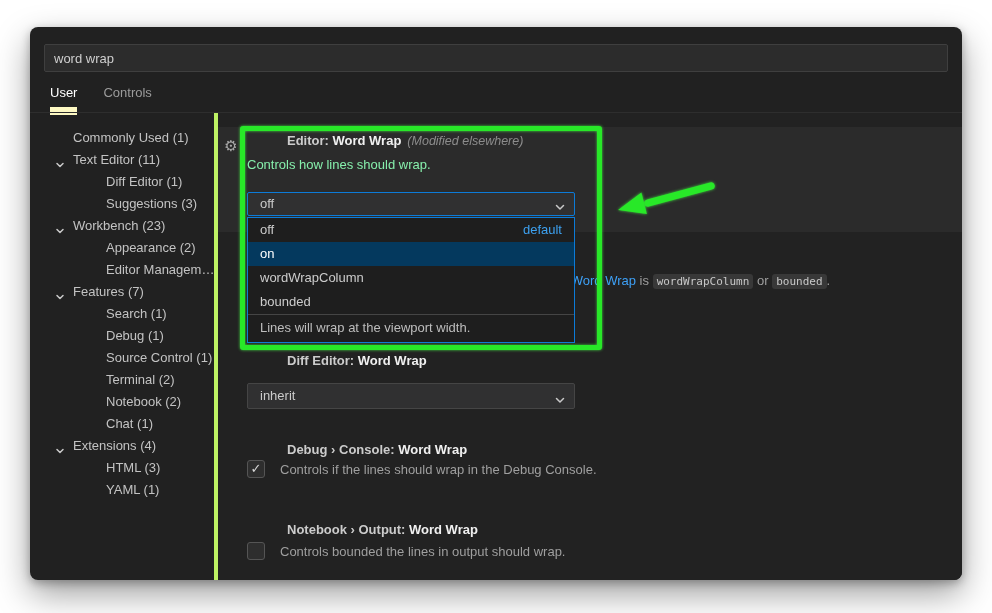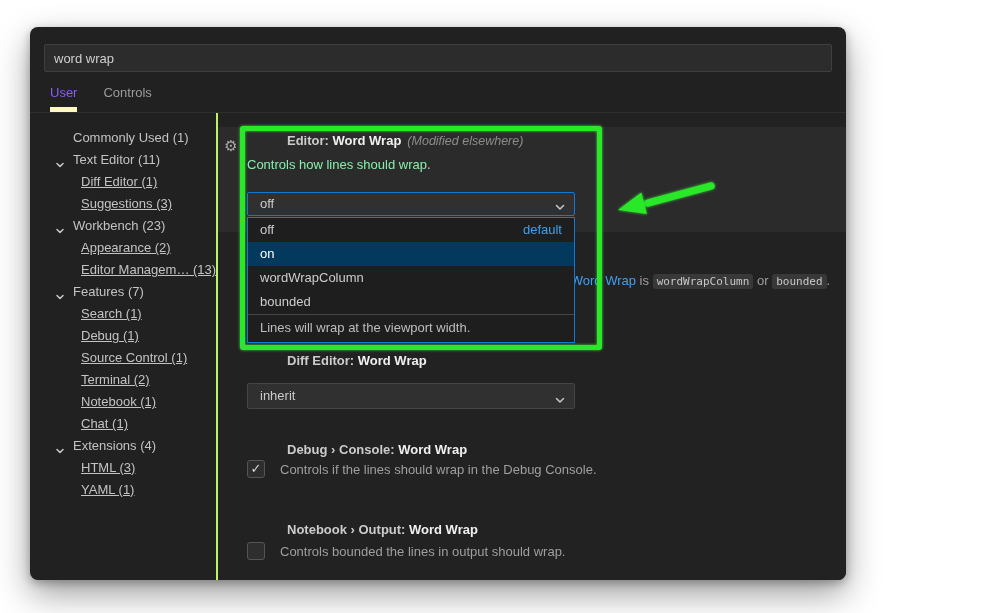--- a/index.html
+++ b/index.html
@@ -3,47 +3,47 @@
 <meta charset="utf-8">
 <style>
   html,body{margin:0;padding:0;}
   body{
     width:992px;height:613px;position:relative;overflow:hidden;
     background:#ffffff;
     font-family:"Liberation Sans",sans-serif;
     -webkit-font-smoothing:antialiased;
   }
   .window{
-    position:absolute;left:30px;top:27px;width:816px;height:553px;
+    position:absolute;left:30px;top:27px;width:932px;height:553px;
     background:#212121;border-radius:8px;
     box-shadow:0 14px 34px rgba(0,0,0,.38),0 3px 10px rgba(0,0,0,.28);
     overflow:hidden;
   }
   
   .search-row{position:absolute;left:14px;top:17px;right:14px;height:28px;}
   .search-row input{
     width:100%;height:28px;box-sizing:border-box;
     background:#2c2c2c;border:1px solid #3f3f3f;border-radius:2px;
     color:#cfcfcf;font-size:13px;padding:0 9px;outline:none;
     font-family:"Liberation Sans",sans-serif;
   }
   
   .tabs{position:absolute;left:20px;top:58px;display:flex;gap:26px;}
   .tab{font-size:13px;color:#9c9c9c;padding-bottom:7px;cursor:pointer;}
-  .tab.active{color:#8b5cf6;border-bottom:5px solid #fef9c3;}
+  .tab.active{color:#ffffff;border-bottom:8px solid #fef9c3;}
   .tabs-divider{position:absolute;left:0;right:0;top:85px;height:1px;background:#2e2e2e;}
   
   .content{position:absolute;left:0;right:0;top:86px;bottom:0;display:flex;}
-  .sidebar{width:188px;box-sizing:border-box;border-right:2px solid #bef264;padding-top:14px;}
+  .sidebar{width:188px;box-sizing:border-box;border-right:4px solid #bef264;padding-top:14px;}
   .tree-item{
     height:22px;line-height:22px;font-size:13px;color:#c3c3c3;
     position:relative;white-space:nowrap;cursor:pointer;
   }
   .tree-item.lvl1{padding-left:43px;}
-  .tree-item.lvl2{padding-left:51px;text-decoration:underline;}
+  .tree-item.lvl2{padding-left:76px;}
   .tchev{position:absolute;left:25px;top:6px;width:10px;height:10px;}
   .main{flex:1;position:relative;background:#222222;overflow:hidden;}
   .row-highlight{position:absolute;left:0;right:0;top:14px;height:105px;background:#2b2b2b;}
   .gear{
     position:absolute;left:4px;top:24px;width:18px;height:18px;
     color:#a8a8a8;font-size:15px;line-height:18px;text-align:center;
     font-family:"DejaVu Sans",sans-serif;cursor:pointer;
   }
   .setting-title{position:absolute;left:29px;font-size:13px;white-space:nowrap;}
   .setting-title .cat{font-weight:700;color:#cccccc;padding-left:40px;}
@@ -133,21 +133,21 @@
             </svg></span><span>Workbench (23)</span></div>
       <div class="tree-item lvl2"><span>Appearance (2)</span></div>
       <div class="tree-item lvl2"><span>Editor Managem… (13)</span></div>
       <div class="tree-item lvl1"><span class="tchev"><svg class="chevsvg" width="10" height="10">
               <polyline points="2,3.5 5,6.5 8,3.5"></polyline>
             </svg></span><span>Features (7)</span></div>
       <div class="tree-item lvl2"><span>Search (1)</span></div>
       <div class="tree-item lvl2"><span>Debug (1)</span></div>
       <div class="tree-item lvl2"><span>Source Control (1)</span></div>
       <div class="tree-item lvl2"><span>Terminal (2)</span></div>
-      <div class="tree-item lvl2"><span>Notebook (1)</span></div>
+      <div class="tree-item lvl2"><span>Notebook (2)</span></div>
       <div class="tree-item lvl2"><span>Chat (1)</span></div>
       <div class="tree-item lvl1"><span class="tchev"><svg class="chevsvg" width="10" height="10">
               <polyline points="2,3.5 5,6.5 8,3.5"></polyline>
             </svg></span><span>Extensions (4)</span></div>
       <div class="tree-item lvl2"><span>HTML (3)</span></div>
       <div class="tree-item lvl2"><span>YAML (1)</span></div>
     </div>
 
     <div class="main">
 

